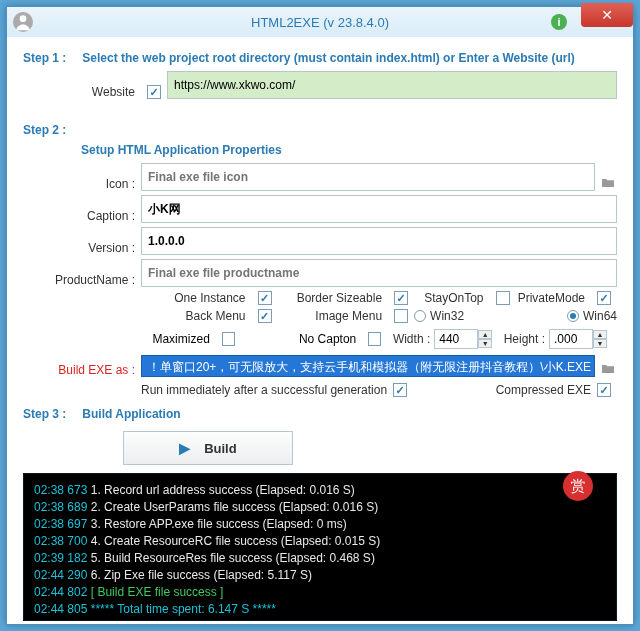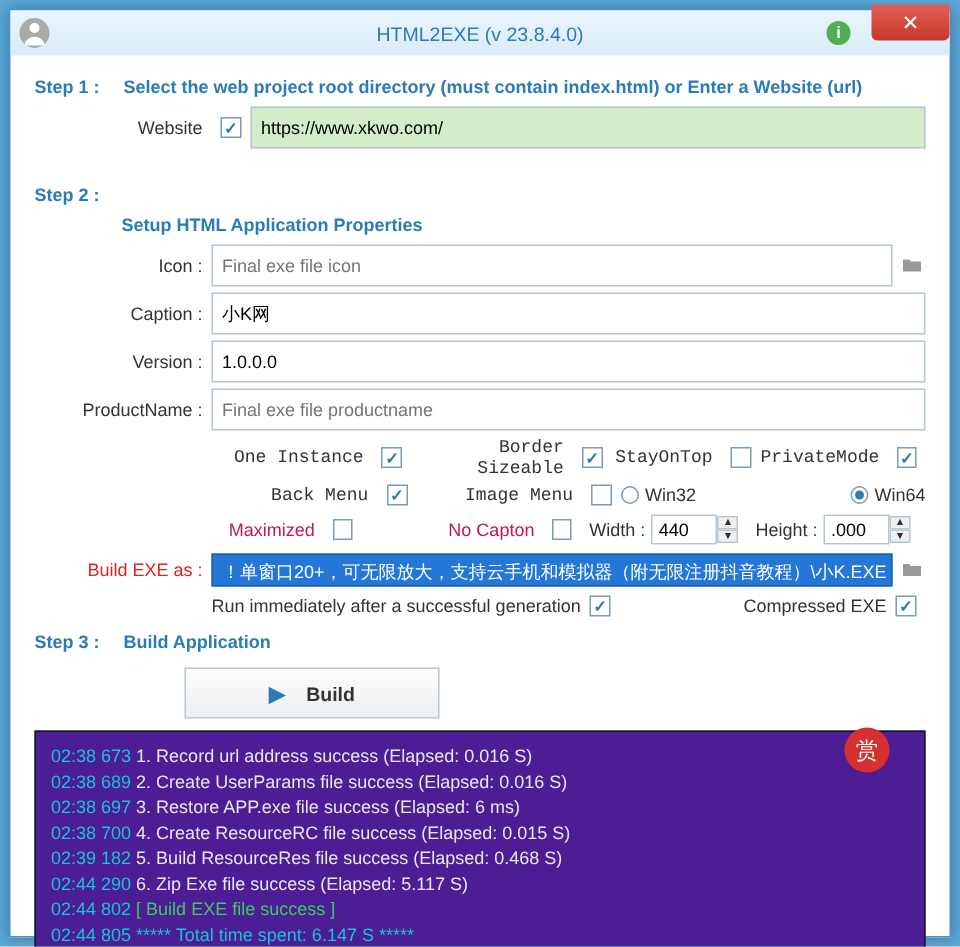--- a/index.html
+++ b/index.html
@@ -6,49 +6,49 @@
 body { background: #5aa7d8; padding: 6px; width: 640px; height: 631px; overflow: hidden; }
 .window { width: 628px; height: 619px; background: #fff; border: 1px solid #4a90c0; box-shadow: 0 0 8px rgba(0,0,0,0.3); }
 .titlebar { height: 30px; background: linear-gradient(#eaf4fb,#d9ecf8); display: flex; align-items: center; position: relative; font-size: 12px; }
 .titlebar .avatar { width: 20px; height: 20px; border-radius: 50%; background: #aaa; margin-left: 6px; display: flex; align-items: center; justify-content: center; }
 .titlebar .title { position: absolute; left: 50%; transform: translateX(-50%); color: #2b7bb5; font-size: 13px; }
 .titlebar .info-ico { position: absolute; right: 66px; width: 16px; height: 16px; border-radius: 50%; background: #4caf50; color: #fff; font-weight: bold; display: flex; align-items: center; justify-content: center; font-size: 11px; }
 .titlebar .close-btn { position: absolute; right: 0; top: -4px; width: 52px; height: 24px; background: linear-gradient(#e06055,#c8372b); color: #fff; border-radius: 0 0 4px 4px; display: flex; align-items: center; justify-content: center; font-size: 14px; cursor: pointer; }
 .content { padding: 10px 16px 8px 16px; font-size: 12px; color: #333; }
 .step-hdr { color: #2b7bb5; font-weight: bold; margin: 4px 0 6px 0; }
 .step-hdr .steplbl { display: inline-block; width: 56px; }
-.row { display: flex; align-items: center; margin: 4px 0; }
+.row { display: flex; align-items: flex-end; margin: 4px 0; }
 .lbl { width: 118px; text-align: right; padding-right: 6px; color: #333; }
 input[type=text] { border: 1px solid #b5c7d3; padding: 13px 6px; font-size: 12px; height: 22px; }
 .url-input { flex: 1; background: #d4edc8; border: 1px solid #7ab06a; }
 .checkmark { width: 14px; height: 14px; border: 1px solid #7a9cb5; background: #fff; display: inline-flex; align-items: center; justify-content: center; margin: 0 6px; cursor: pointer; }
 .checkmark.checked::after { content: "✓"; color: #2b7bb5; font-size: 11px; font-weight: bold; }
 .folder-ico { width: 18px; height: 16px; margin-left: 4px; cursor: pointer; }
 .folder-ico svg { width: 100%; height: 100%; }
 .sub-title { color: #2b7bb5; font-weight: bold; margin: 0 0 6px 58px; }
-.wide { flex: 1; }
+.wide { flex: 1; font-weight: bold; }
 .opts-row { display: flex; align-items: center; margin: 4px 0 4px 118px; gap: 0; }
 .opt { display: flex; align-items: center; width: 148px; font-size: 12px; }
-.opt .olbl { flex: 1; text-align: right; padding-right: 6px; font-family: Liberation Mono, monospace; }
+.opt .olbl { flex: 1; text-align: right; padding-right: 6px; }
 .radio { width: 12px; height: 12px; border: 1px solid #7a9cb5; border-radius: 50%; display: inline-flex; align-items: center; justify-content: center; margin-right: 4px; cursor: pointer; }
 .radio.checked::after { content: ""; width: 6px; height: 6px; border-radius: 50%; background: #2b7bb5; }
 .dim-row { display: flex; align-items: center; margin: 6px 0 6px 118px; }
-.dim-row .olbl2 { text-align: right; padding-right: 6px; color: #be185d; }
+.dim-row .olbl2 { text-align: right; padding-right: 6px; color: #000000; }
 .spinner { width: 44px; height: 20px; border: 1px solid #b5c7d3; padding: 2px 4px; font-size: 12px; }
 .spin-btns { display: inline-flex; flex-direction: column; margin-right: 10px; }
 .spin-btns div { width: 14px; height: 9px; border: 1px solid #b5c7d3; background: #f0f0f0; font-size: 7px; line-height: 7px; text-align: center; cursor: pointer; }
 .redlbl { color: #d22; width: 118px; text-align: right; padding-right: 6px; }
 .blue-input { flex: 1; background: #2477d6; color: #fff; border: 1px solid #1a5ea8; padding: 3px 6px; height: 22px; font-size: 12px; overflow: hidden; white-space: nowrap; }
 .after-row { display: flex; align-items: center; margin: 6px 0 6px 118px; }
 .build-row { display: flex; align-items: center; margin: 10px 0 6px 100px; }
 .build-btn { width: 170px; height: 34px; border: 1px solid #b5c7d3; background: linear-gradient(#fdfdfd,#eceef0); font-size: 13px; font-weight: bold; cursor: pointer; display: flex; align-items: center; justify-content: center; gap: 14px; }
 .build-btn .play { color: #2b7bb5; font-size: 14px; }
 .shang { position: absolute; right: 24px; width: 30px; height: 30px; border-radius: 50%; background: #d83030; color: #fff; display: flex; align-items: center; justify-content: center; font-size: 15px; cursor: pointer; }
 .build-wrap { position: relative; }
-.console { margin-top: 8px; background: #4c1d95; color: #cfe; font-family: "Consolas", monospace; font-size: 12px; padding: 8px 10px; height: 148px; border: 1px solid #0a1822; line-height: 17px; }
+.console { margin-top: 8px; background: #000000; color: #cfe; font-family: "Consolas", monospace; font-size: 12px; padding: 8px 10px; height: 148px; border: 1px solid #0a1822; line-height: 17px; }
 .console .ts { color: #19c2d6; }
 .console .msg { color: #e8e8e8; }
 .console .succ { color: #3fc95e; }
 .console .tot { color: #19c2d6; }
 </style>
 </head>
 <body>
 
 <div class="window">
   <div class="titlebar">
@@ -180,21 +180,21 @@
           <span class="play">▶</span>
           <span>Build</span>
         </div>
       </div>
       <div class="shang">赏</div>
     </div>
 
     <div class="console" id="console">
         <div><span class="ts">02:38 673</span> <span class="msg">1. Record url address success (Elapsed: 0.016 S)</span></div>
         <div><span class="ts">02:38 689</span> <span class="msg">2. Create UserParams file success (Elapsed: 0.016 S)</span></div>
-        <div><span class="ts">02:38 697</span> <span class="msg">3. Restore APP.exe file success (Elapsed: 6 ms)</span></div>
+        <div><span class="ts">02:38 697</span> <span class="msg">3. Restore APP.exe file success (Elapsed: 0 ms)</span></div>
         <div><span class="ts">02:38 700</span> <span class="msg">4. Create ResourceRC file success (Elapsed: 0.015 S)</span></div>
         <div><span class="ts">02:39 182</span> <span class="msg">5. Build ResourceRes file success (Elapsed: 0.468 S)</span></div>
         <div><span class="ts">02:44 290</span> <span class="msg">6. Zip Exe file success (Elapsed: 5.117 S)</span></div>
         <div><span class="ts">02:44 802</span> <span class="succ">    [ Build EXE file success ]</span></div>
         <div><span class="ts">02:44 805</span> <span class="tot">   ***** Total time spent: 6.147 S *****</span></div>
       </div>
   </div>
 </div>
 
 </body></html>

